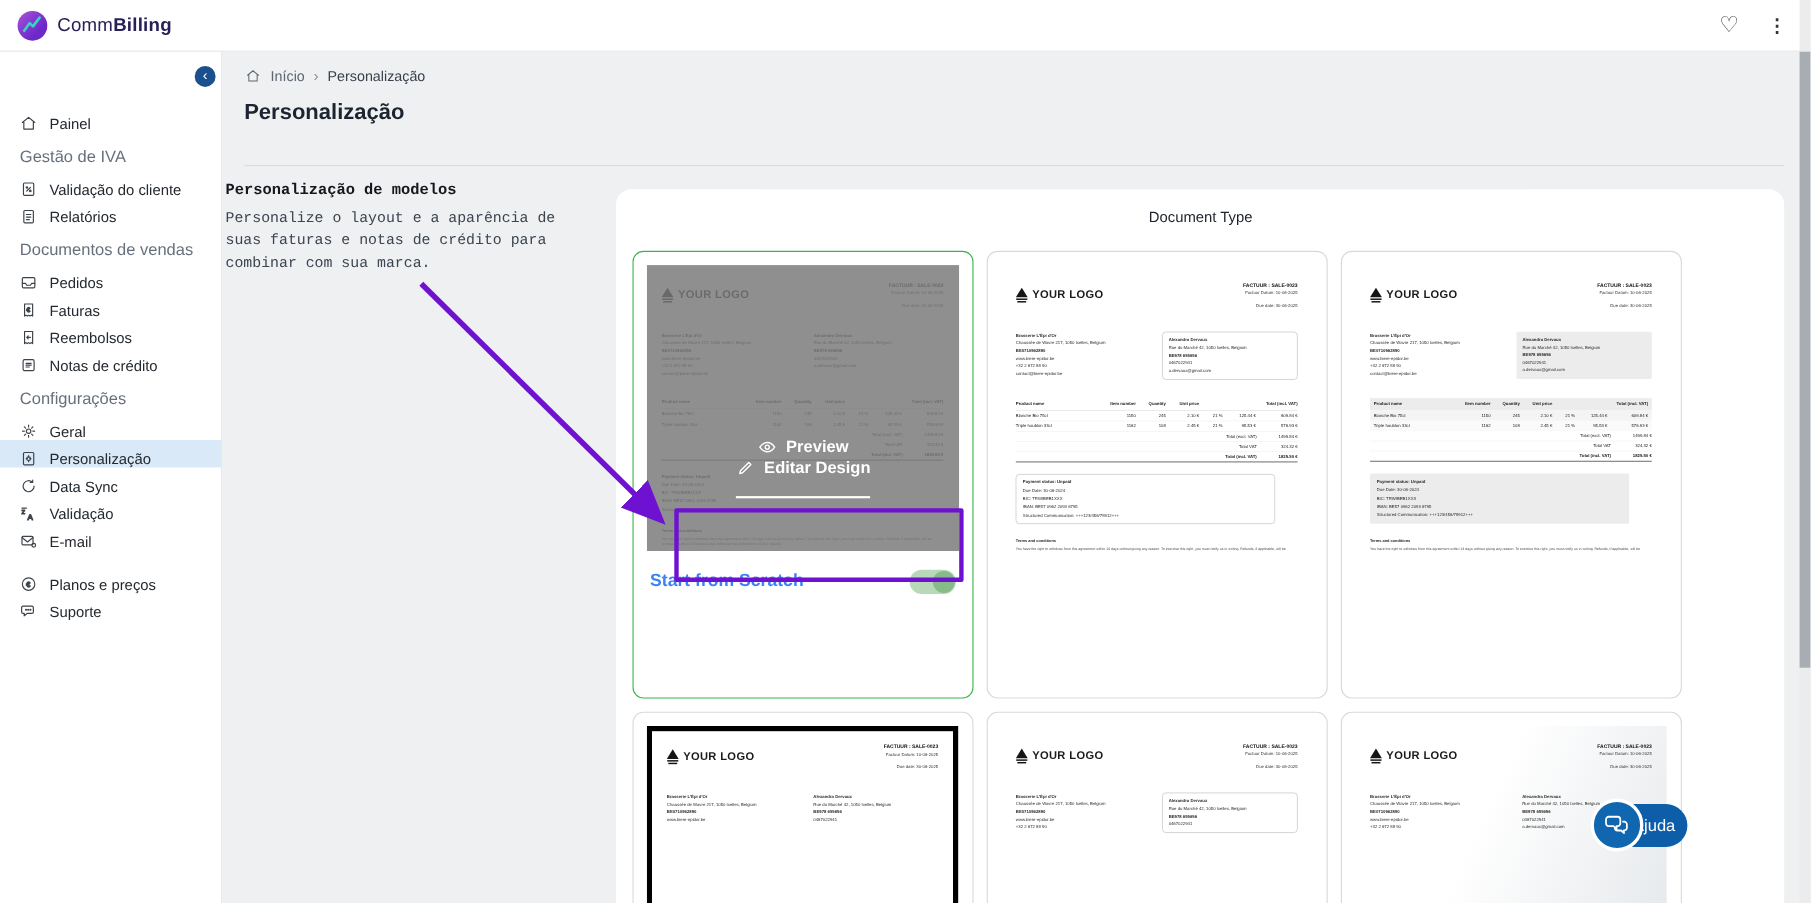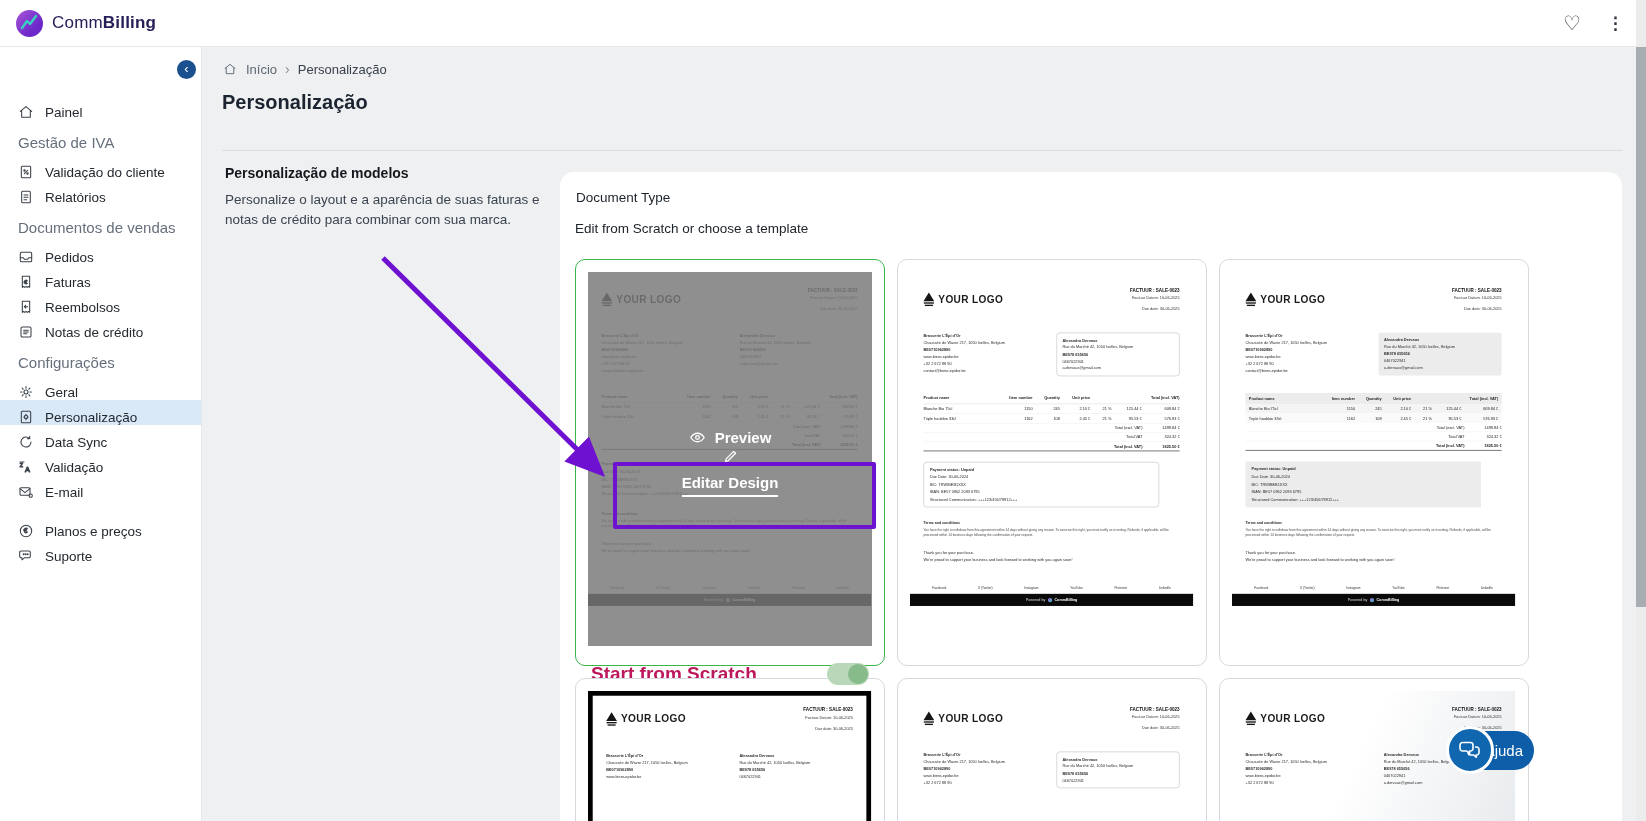--- a/index.html
+++ b/index.html
@@ -36,44 +36,44 @@
 
   
   .main { position:absolute; top:47px; left:202px; right:0; bottom:0; background:#eef0f1; overflow:hidden; }
   .breadcrumb { position:absolute; top:14px; left:20px; display:flex; align-items:center; gap:8px;
     font-size:13px; color:#5d6773; }
   .breadcrumb .icn { width:14px; height:14px; color:#5d6773; }
   .crumb-sep { color:#8b939e; font-size:14px; }
   .crumb-current { color:#39414c; }
   .page-title { position:absolute; top:44px; left:20px; font-size:20px; font-weight:600; color:#1b2430; }
   .h-divider { position:absolute; top:103px; left:20px; width:1400px; height:1px; background:#d9dce1; }
-  .intro { position:absolute; top:118px; left:23px; width:335px; }
+  .intro { position:absolute; top:118px; left:3px; width:335px;font-family:Liberation Mono, monospace; }
   .intro h3 { font-size:14px; font-weight:700; color:#14181d; margin-bottom:9px; }
   .intro p { font-size:13.5px; color:#3b4450; line-height:1.5; }
 
   
   .panel { position:absolute; top:125px; left:358px; width:1062px; height:960px; background:#fff;
     border-radius:14px; padding:15px; }
-  .doc-type-label { font-size:13.5px; color:#1c232b; margin:3px 0 0 1px; }
+  .doc-type-label { font-size:13.5px; color:#1c232b; margin:3px 0 0 1px;text-align:center; }
   .select { margin-top:8px; width:229px; height:33px; border:1px solid #7f8896; border-radius:9px;
     background:#fff; display:flex; align-items:center; padding:0 10px 0 12px; font-size:13.5px; color:#121419;
     box-shadow:0 0 0 2px #fff, 0 0 0 4px var(--c-accent_blue_ring,#5b9bd5); cursor:pointer; position:relative; }
   .updown { margin-left:auto; display:flex; flex-direction:column; gap:3px; align-items:center; }
   .updown i { display:block; width:0; height:0; border-left:4px solid transparent; border-right:4px solid transparent; }
   .updown .up { border-bottom:5px solid #555b63; }
   .updown .dn { border-top:5px solid #555b63; }
   .tagline { margin-top:16px; font-size:13.5px; color:#20262d; }
   .cards-grid { margin-top:23px; display:grid; grid-template-columns:repeat(3,310px); gap:12px; }
 
   
   .card { background:#fff; border:1.5px solid #d6d9de; border-radius:10px; padding:12px; height:407px; cursor:pointer; }
   .card.selected { border-color:var(--c-selected_green,#3ab54a); }
-  .preview { height:374px; position:relative; overflow:hidden; background:#fff; }
+  .preview { height:260px; position:relative; overflow:hidden; background:#fff; }
   .label-row { margin-top:13px; height:30px; display:flex; align-items:center; justify-content:space-between; padding:0 3px; }
-  .card-label { font-size:19px; font-weight:700; color:#be185d; }
+  .card-label { font-size:16px; font-weight:700; color:#3b82f6; }
   .switch { width:42px; height:22px; border-radius:11px; background:#a4abb4; position:relative; flex:0 0 42px; cursor:pointer; }
   .switch .knob { position:absolute; top:1px; left:1px; width:20px; height:20px; border-radius:50%;
     background:#fff; box-shadow:0 1px 2px rgba(0,0,0,.35); }
   .switch.on { background:var(--c-toggle_on_track,#b9d8ba); }
   .switch.on .knob { left:auto; right:1px; background:var(--c-toggle_on_knob,#87bb8a); box-shadow:none; }
 
   
   .inv { width:840px; height:991px; background:#fff; transform:scale(0.337); transform-origin:0 0;
     position:relative; color:#222; display:flex; flex-direction:column; padding:42px 40px 0; }
   .inv-head { display:flex; justify-content:space-between; }
@@ -126,21 +126,21 @@
   .inv.variant-framed { border:14px solid #000; padding-top:30px; }
   .inv.variant-gradient { background:linear-gradient(115deg,#ffffff 35%,#dde1e5 100%); }
 
   
   .ov { position:absolute; inset:0; background:rgba(122,122,122,.84); z-index:5; }
   .ov-btn { position:absolute; left:0; right:0; margin:0 auto; width:max-content; display:flex;
     align-items:center; gap:9px; color:#fff; font-weight:700; font-size:15px; cursor:pointer; }
   .ov-btn svg { width:17px; height:17px; }
   .ov-btn svg * { fill:none; stroke:#fff; stroke-width:1.8; stroke-linecap:round; stroke-linejoin:round; }
   .ov-preview { top:157px; }
-  .ov-edit { top:176px; border-bottom:2px solid #fff; padding-bottom:4px;flex-direction:column; }
+  .ov-edit { top:176px; border-bottom:2px solid #fff; padding-bottom:17px; }
 
   
   .anno-rect { position:absolute; left:613px; top:462px; width:263px; height:67px;
     border:4px solid var(--c-annotation,#6e11d1); border-radius:2px; z-index:50; pointer-events:none; }
   .anno-arrow { position:absolute; left:368px; top:246px; width:260px; height:250px; z-index:50; pointer-events:none; }
   .anno-arrow line { stroke:var(--c-annotation,#6e11d1); stroke-width:5; }
   .anno-arrow .ah { fill:var(--c-annotation,#6e11d1); }
 
   
   .help-pill { position:absolute; left:1466px; top:731px; width:68px; height:39px; border-radius:20px;
@@ -354,21 +354,20 @@
   <h1 class="page-title">Personalização</h1>
   <div class="h-divider"></div>
 
   <div class="intro">
     <h3>Personalização de modelos</h3>
     <p>Personalize o layout e a aparência de suas faturas e notas de crédito para combinar com sua marca.</p>
   </div>
 
   <div class="panel">
     <div class="doc-type-label">Document Type</div>
-    <div class="tagline">Edit from Scratch or choose a template</div>
     <div class="cards-grid">
         <div class="card selected">
     <div class="preview">
             <div class="inv variant-scratch">
     <div class="inv-head">
       <div class="inv-logo">
         <span class="trwrap">
                     <span class="tri"></span>
                     <span class="stripe"></span>
                     <span class="stripe s2"></span>

